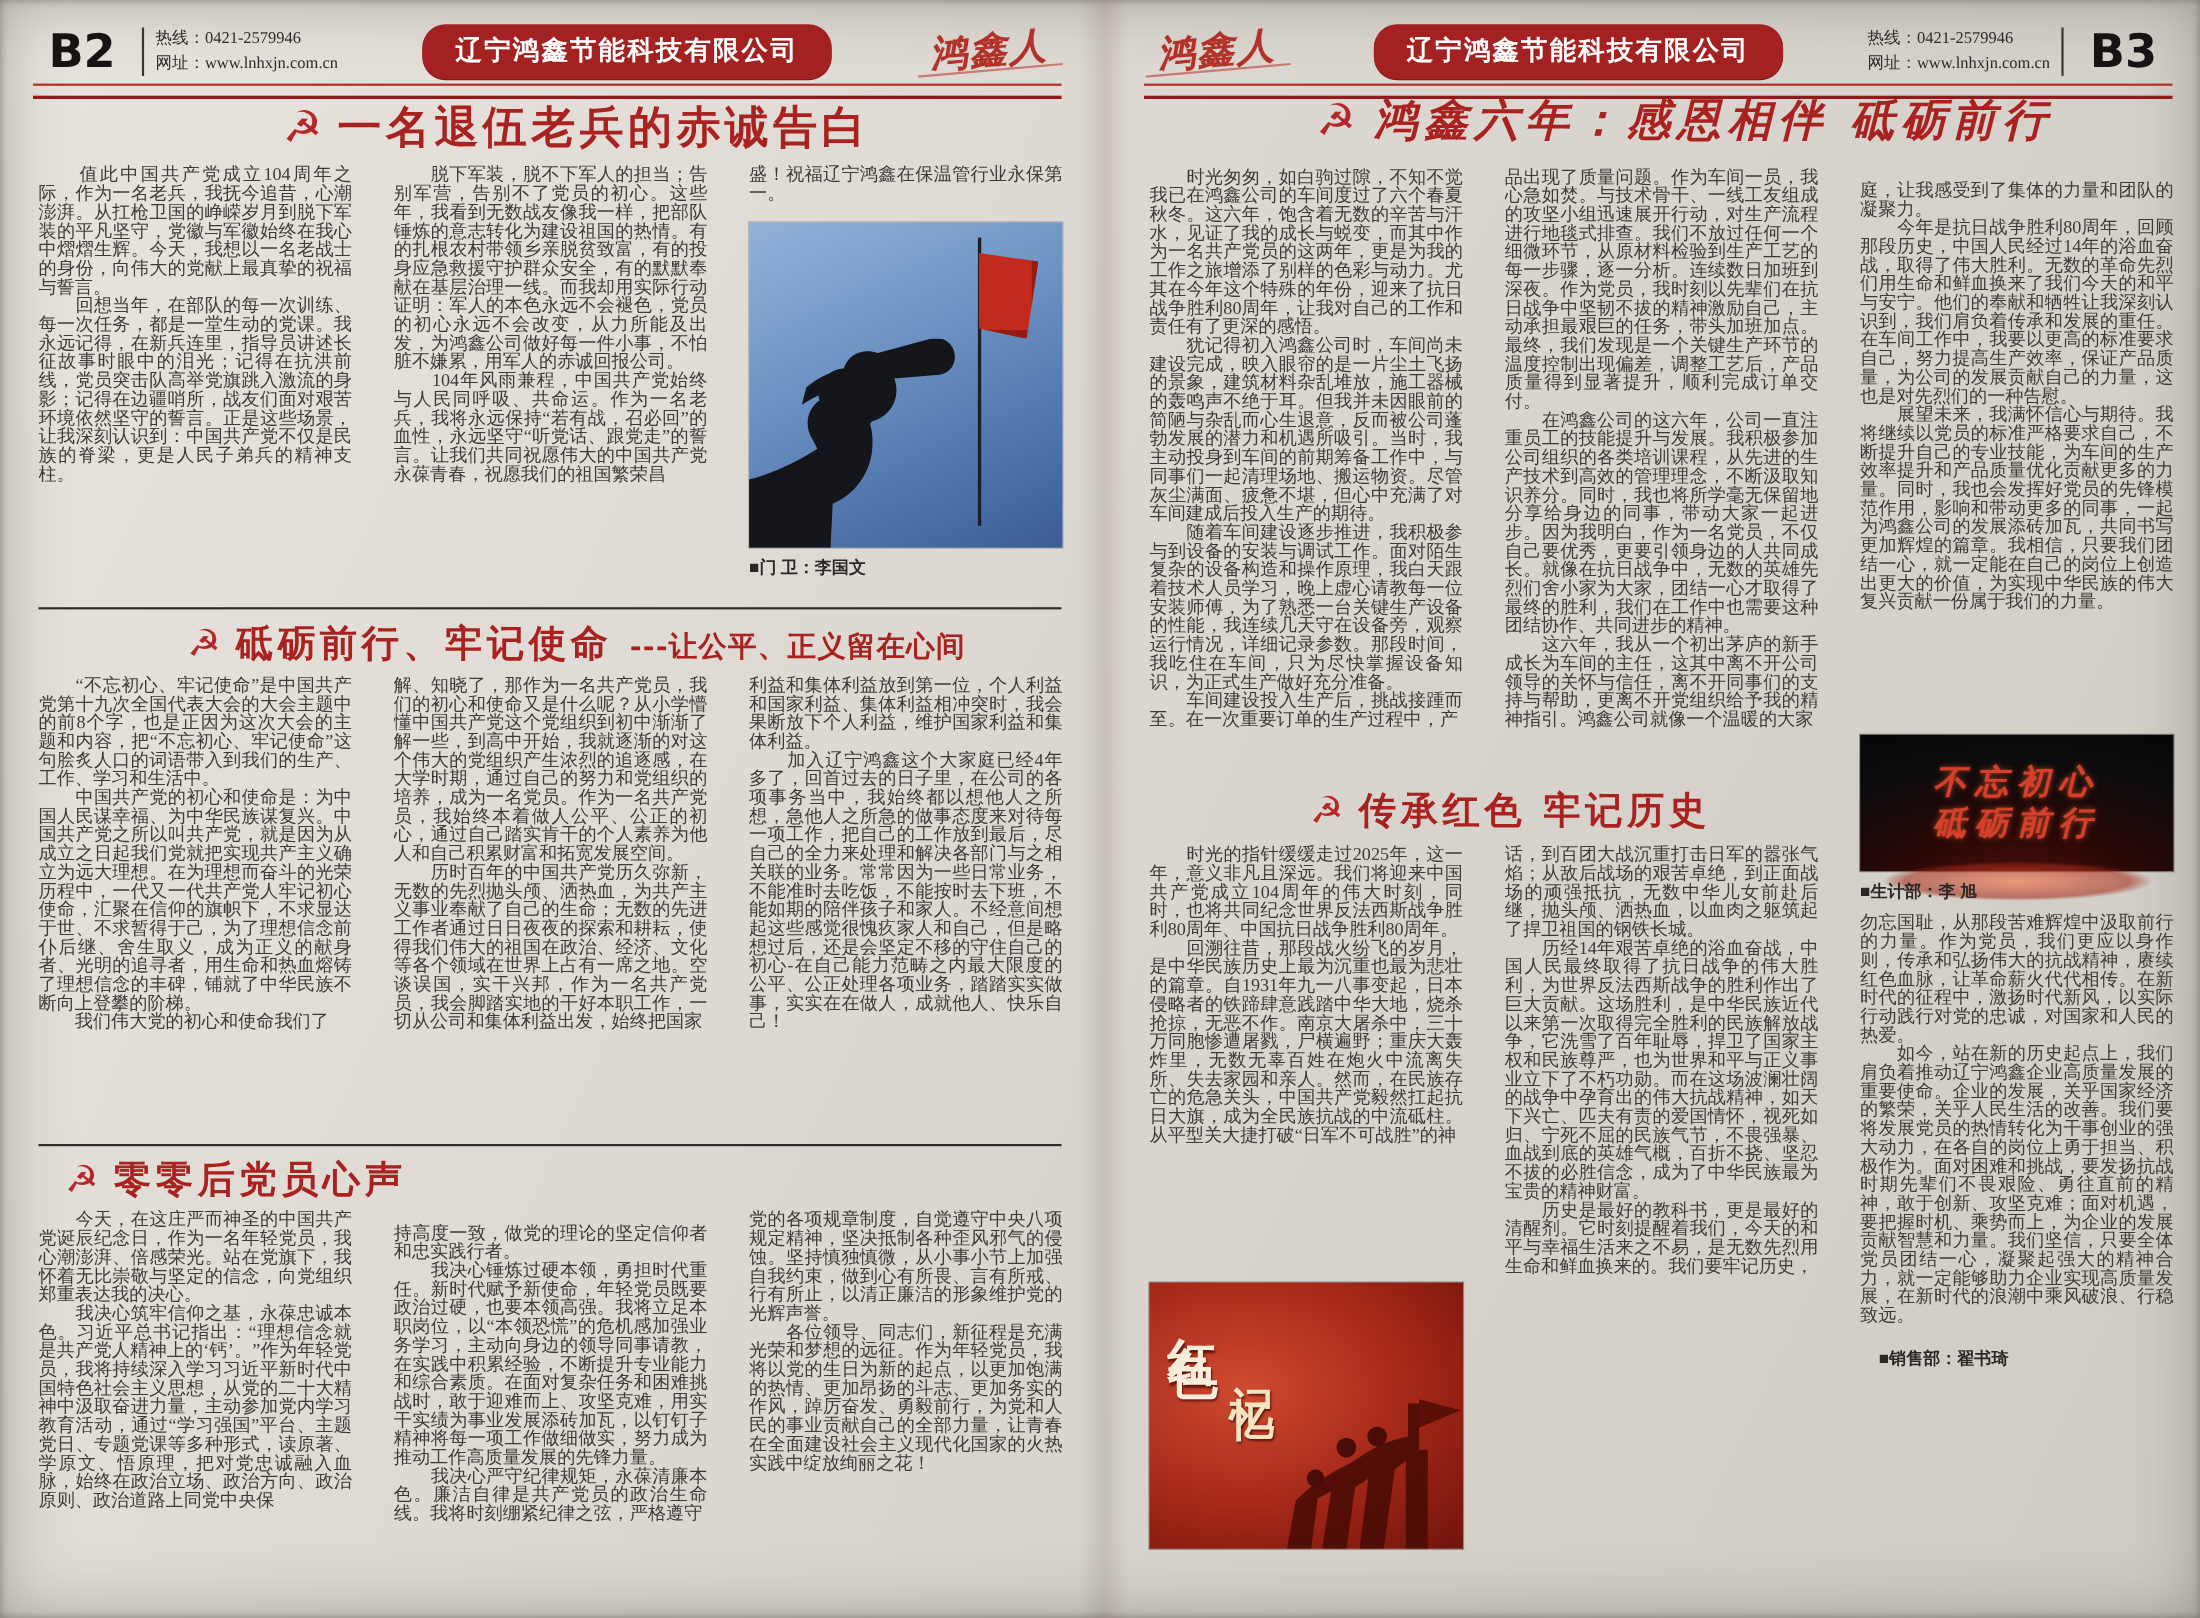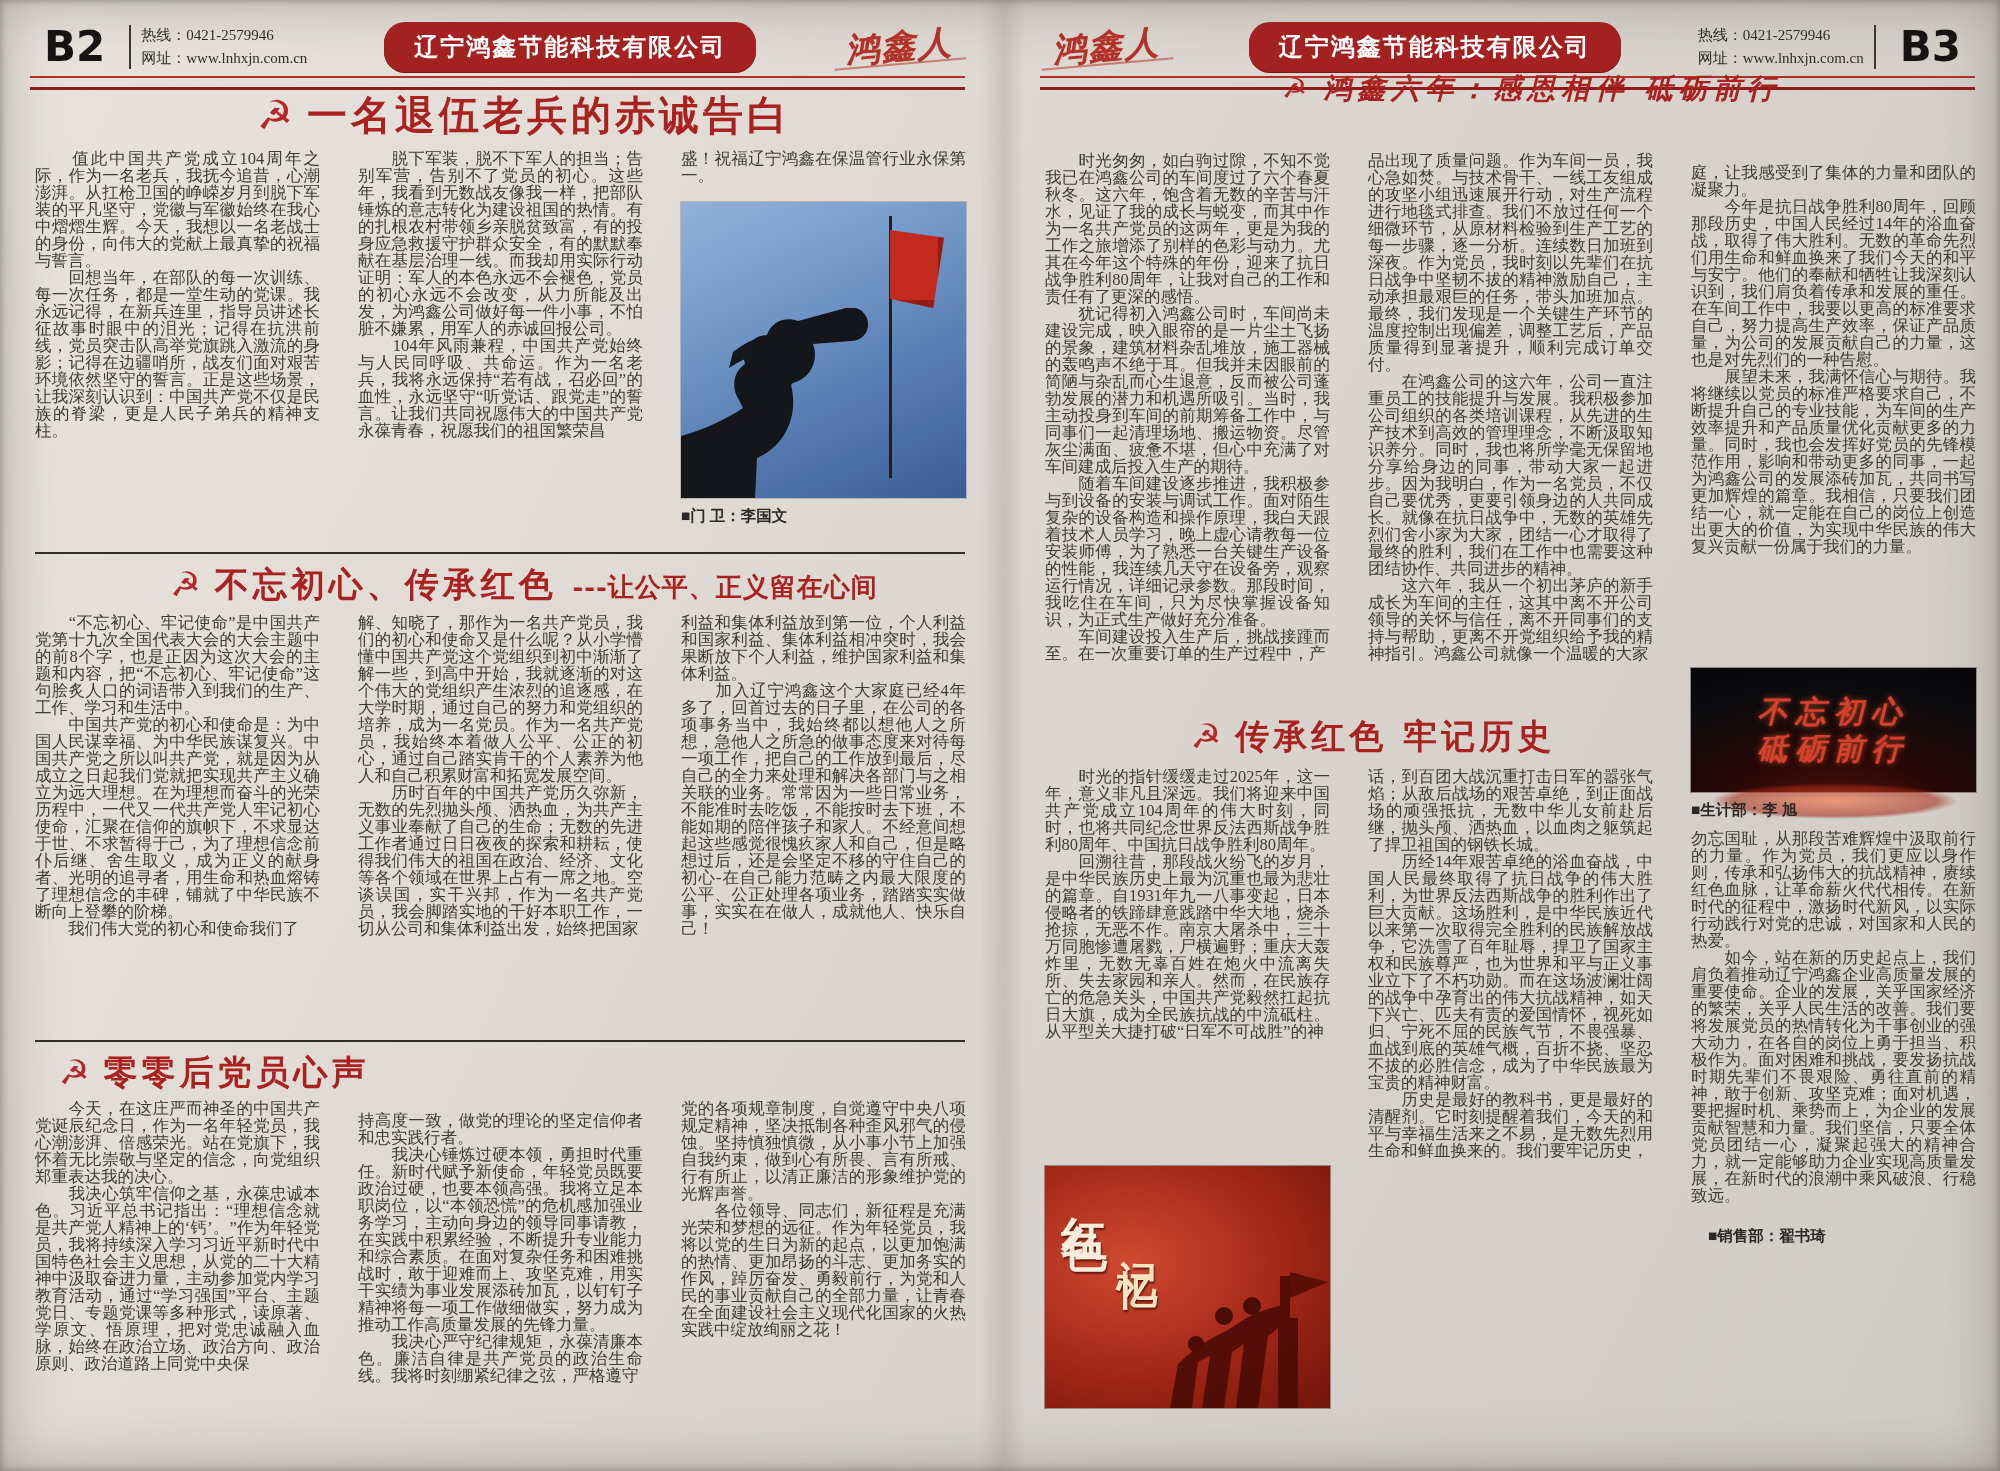--- a/index.html
+++ b/index.html
@@ -89,21 +89,21 @@
     <svg class="soldier" width="220" height="190" viewBox="0 0 220 190">
       <path fill="#14161b" d="M0,190 L0,128 C22,122 44,112 62,100 L58,92 C50,80 52,64 64,56 C60,42 70,28 86,27 C90,14 104,8 117,13 L165,0 C176,-3 186,4 187,15 C188,25 180,33 170,33 L132,36 C138,52 130,70 112,75 L110,77 C118,108 104,138 76,150 L74,190 Z"></path>
       <path fill="#14161b" d="M48,60 Q86,34 126,52 L122,38 Q86,16 52,44 Z"></path>
     </svg>
   </div>
   <div class="caption" style="left:681px;top:506px;width:285px;">■门 卫：李国文</div>
 
   <div class="hrule" style="left:35px;top:552px;width:930px;"></div>
 
   <div class="title-main tc" style="left:35px;top:562px;width:930px;font-size:34px;">
-    <span class="emblem">☭</span><span>不忘初心、传承红色</span>
+    <span class="emblem">☭</span><span>砥砺前行、牢记使命</span>
     <span style="font-size:26px;letter-spacing:1px;">---让公平、正义留在心间</span>
   </div>
   <div class="bt" style="left:35px;top:614px;width:285px;height:420px;">　　“不忘初心、牢记使命”是中国共产党第十九次全国代表大会的大会主题中的前8个字，也是正因为这次大会的主题和内容，把“不忘初心、牢记使命”这句脍炙人口的词语带入到我们的生产、工作、学习和生活中。
 　　中国共产党的初心和使命是：为中国人民谋幸福、为中华民族谋复兴。中国共产党之所以叫共产党，就是因为从成立之日起我们党就把实现共产主义确立为远大理想。在为理想而奋斗的光荣历程中，一代又一代共产党人牢记初心使命，汇聚在信仰的旗帜下，不求显达于世、不求暂得于己，为了理想信念前仆后继、舍生取义，成为正义的献身者、光明的追寻者，用生命和热血熔铸了理想信念的丰碑，铺就了中华民族不断向上登攀的阶梯。
 　　我们伟大党的初心和使命我们了</div>
   <div class="bt" style="left:358px;top:614px;width:285px;height:420px;">解、知晓了，那作为一名共产党员，我们的初心和使命又是什么呢？从小学懵懂中国共产党这个党组织到初中渐渐了解一些，到高中开始，我就逐渐的对这个伟大的党组织产生浓烈的追逐感，在大学时期，通过自己的努力和党组织的培养，成为一名党员。作为一名共产党员，我始终本着做人公平、公正的初心，通过自己踏实肯干的个人素养为他人和自己积累财富和拓宽发展空间。
 　　历时百年的中国共产党历久弥新，无数的先烈抛头颅、洒热血，为共产主义事业奉献了自己的生命；无数的先进工作者通过日日夜夜的探索和耕耘，使得我们伟大的祖国在政治、经济、文化等各个领域在世界上占有一席之地。空谈误国，实干兴邦，作为一名共产党员，我会脚踏实地的干好本职工作，一切从公司和集体利益出发，始终把国家</div>
   <div class="bt" style="left:681px;top:614px;width:285px;height:420px;"><span>利益和集体利益放到第一位，个人利益和国家利益、集体利益相冲突时，我会果断放下个人利益，维护国家利益和集体利益。
 　　加入辽宁鸿鑫这个大家庭已经4年多了，回首过去的日子里，在公司的各项事务当中，我始终都以想他人之所想，急他人之所急的做事态度来对待每一项工作，把自己的工作放到最后，尽自己的全力来处理和解决各部门与之相关联的业务。常常因为一些日常业务，不能准时去吃饭，不能按时去下班，不能如期的陪伴孩子和家人。不经意间想起这些感觉很愧疚家人和自己，但是略想过后，还是会坚定不移的守住自己的初心-在自己能力范畴之内最大限度的公平、公正处理各项业务，踏踏实实做事，实实在在做人，成就他人、快乐自己！</span>
     
@@ -129,21 +129,21 @@
     <span class="spacer"></span>
     <span class="banner">辽宁鸿鑫节能科技有限公司</span>
     <span class="spacer"></span>
     <span class="contact">热线：0421-2579946
 网址：www.lnhxjn.com.cn</span>
     <span class="vdiv"></span>
     <span class="pgno">B3</span>
   </div>
   <div class="hdr-rule hr-r"></div>
 
-  <div class="title-main tc" style="left:1040px;top:70px;width:935px;font-size:28px;letter-spacing:6px;font-style:italic;">
+  <div class="title-main tc" style="left:1040px;top:82px;width:935px;font-size:40px;letter-spacing:6px;font-style:italic;">
     <span class="emblem">☭</span><span>鸿鑫六年：感恩相伴 砥砺前行</span>
   </div>
   <div class="bt" style="left:1045px;top:152px;width:285px;height:556px;">　　时光匆匆，如白驹过隙，不知不觉我已在鸿鑫公司的车间度过了六个春夏秋冬。这六年，饱含着无数的辛苦与汗水，见证了我的成长与蜕变，而其中作为一名共产党员的这两年，更是为我的工作之旅增添了别样的色彩与动力。尤其在今年这个特殊的年份，迎来了抗日战争胜利80周年，让我对自己的工作和责任有了更深的感悟。
 　　犹记得初入鸿鑫公司时，车间尚未建设完成，映入眼帘的是一片尘土飞扬的景象，建筑材料杂乱堆放，施工器械的轰鸣声不绝于耳。但我并未因眼前的简陋与杂乱而心生退意，反而被公司蓬勃发展的潜力和机遇所吸引。当时，我主动投身到车间的前期筹备工作中，与同事们一起清理场地、搬运物资。尽管灰尘满面、疲惫不堪，但心中充满了对车间建成后投入生产的期待。
 　　随着车间建设逐步推进，我积极参与到设备的安装与调试工作。面对陌生复杂的设备构造和操作原理，我白天跟着技术人员学习，晚上虚心请教每一位安装师傅，为了熟悉一台关键生产设备的性能，我连续几天守在设备旁，观察运行情况，详细记录参数。那段时间，我吃住在车间，只为尽快掌握设备知识，为正式生产做好充分准备。
 　　车间建设投入生产后，挑战接踵而至。在一次重要订单的生产过程中，产</div>
   <div class="bt" style="left:1368px;top:152px;width:285px;height:556px;">品出现了质量问题。作为车间一员，我心急如焚。与技术骨干、一线工友组成的攻坚小组迅速展开行动，对生产流程进行地毯式排查。我们不放过任何一个细微环节，从原材料检验到生产工艺的每一步骤，逐一分析。连续数日加班到深夜。作为党员，我时刻以先辈们在抗日战争中坚韧不拔的精神激励自己，主动承担最艰巨的任务，带头加班加点。最终，我们发现是一个关键生产环节的温度控制出现偏差，调整工艺后，产品质量得到显著提升，顺利完成订单交付。
 　　在鸿鑫公司的这六年，公司一直注重员工的技能提升与发展。我积极参加公司组织的各类培训课程，从先进的生产技术到高效的管理理念，不断汲取知识养分。同时，我也将所学毫无保留地分享给身边的同事，带动大家一起进步。因为我明白，作为一名党员，不仅自己要优秀，更要引领身边的人共同成长。就像在抗日战争中，无数的英雄先烈们舍小家为大家，团结一心才取得了最终的胜利，我们在工作中也需要这种团结协作、共同进步的精神。
 　　这六年，我从一个初出茅庐的新手成长为车间的主任，这其中离不开公司领导的关怀与信任，离不开同事们的支持与帮助，更离不开党组织给予我的精神指引。鸿鑫公司就像一个温暖的大家</div>
   <div class="bt" style="left:1691px;top:152px;width:285px;height:508px;margin-top:12px;">庭，让我感受到了集体的力量和团队的凝聚力。

